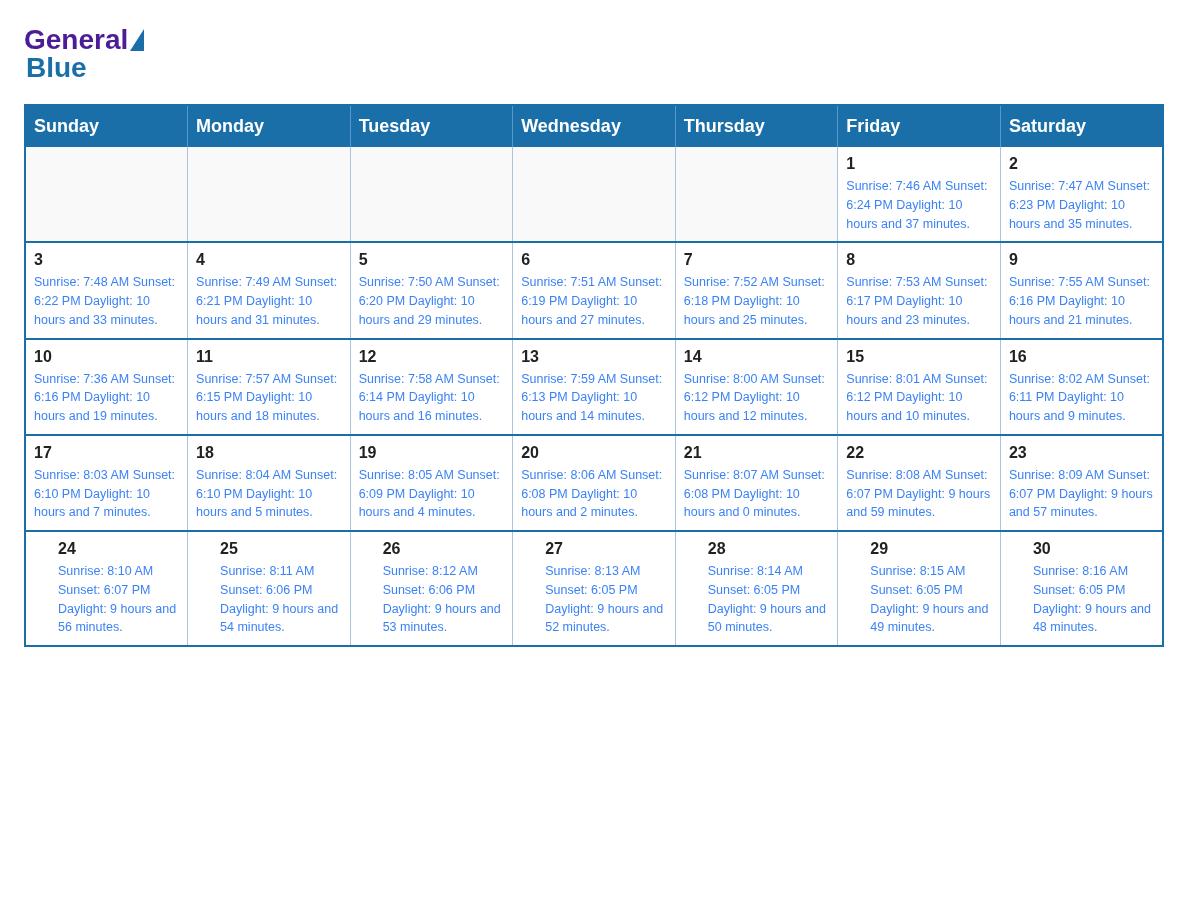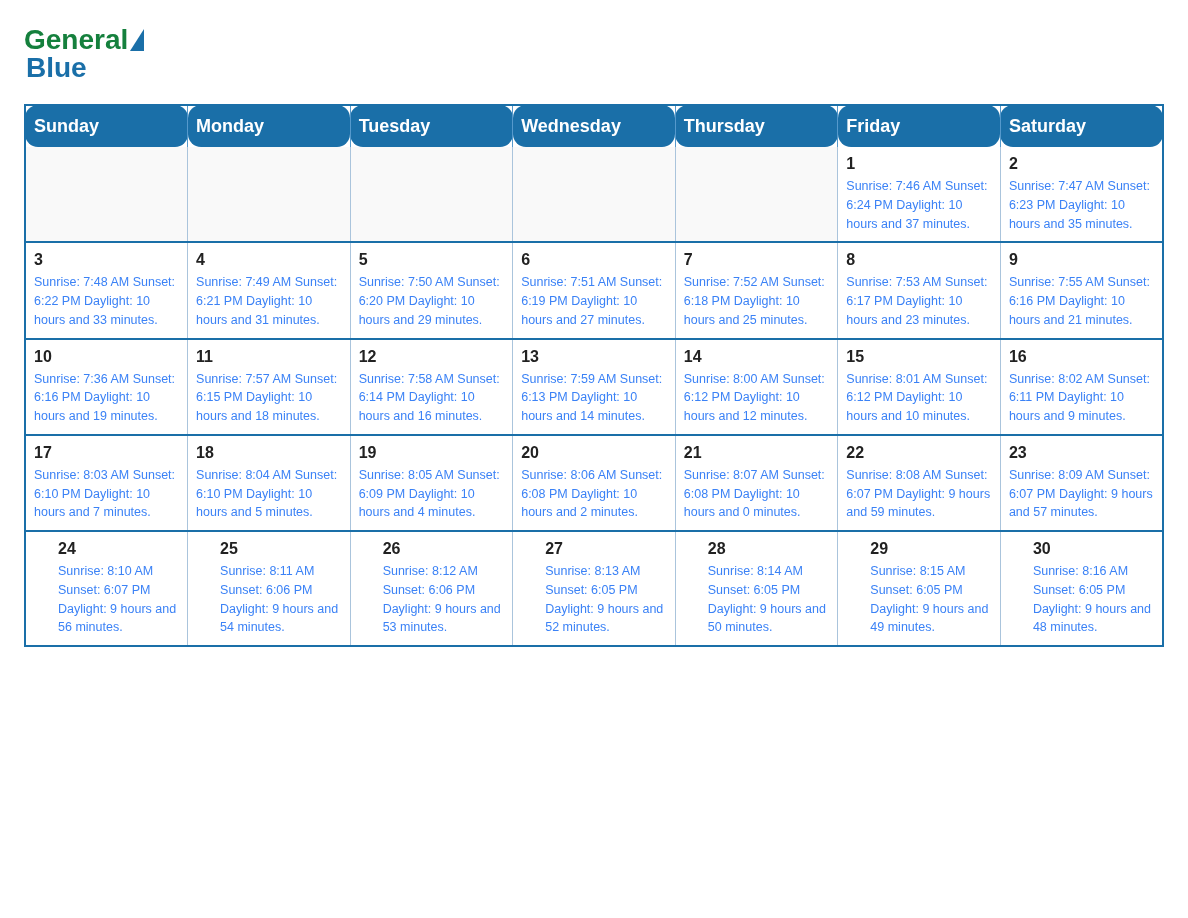--- a/index.html
+++ b/index.html
@@ -21,21 +21,21 @@
       flex-direction: column;
       align-items: flex-start;
     }
     .logo-text {
       display: flex;
       align-items: center;
       font-size: 28px;
       font-weight: bold;
       color: #333;
     }
-    .logo-general { color: #15803d; }
+    .logo-general { color: #4c1d95; }
     .logo-triangle {
       width: 0;
       height: 0;
       border-left: 14px solid transparent;
       border-bottom: 22px solid #1a6fa8;
       display: inline-block;
       margin: 0 2px;
       vertical-align: middle;
     }
     .logo-blue {
@@ -63,21 +63,20 @@
       border: 2px solid #1a6fa8;
     }
     .calendar thead tr th {
       background: #1a6fa8;
       color: #fff;
       font-size: 18px;
       font-weight: bold;
       padding: 10px 8px;
       text-align: left;
       border-right: 1px solid #5599cc;
-      border-radius: 13px;
     }
     .calendar thead tr th:last-child {
       border-right: none;
       margin-left: 48px;
     }
     .calendar tbody tr td {
       vertical-align: top;
       padding: 8px;
       border-right: 1px solid #aac4dc;
       border-bottom: 2px solid #1a6fa8;

